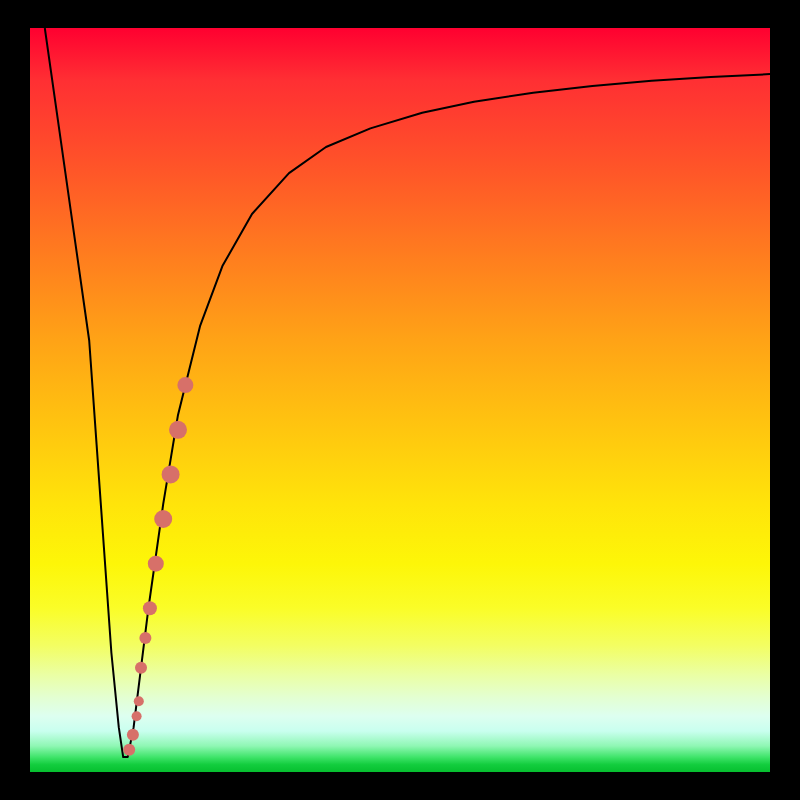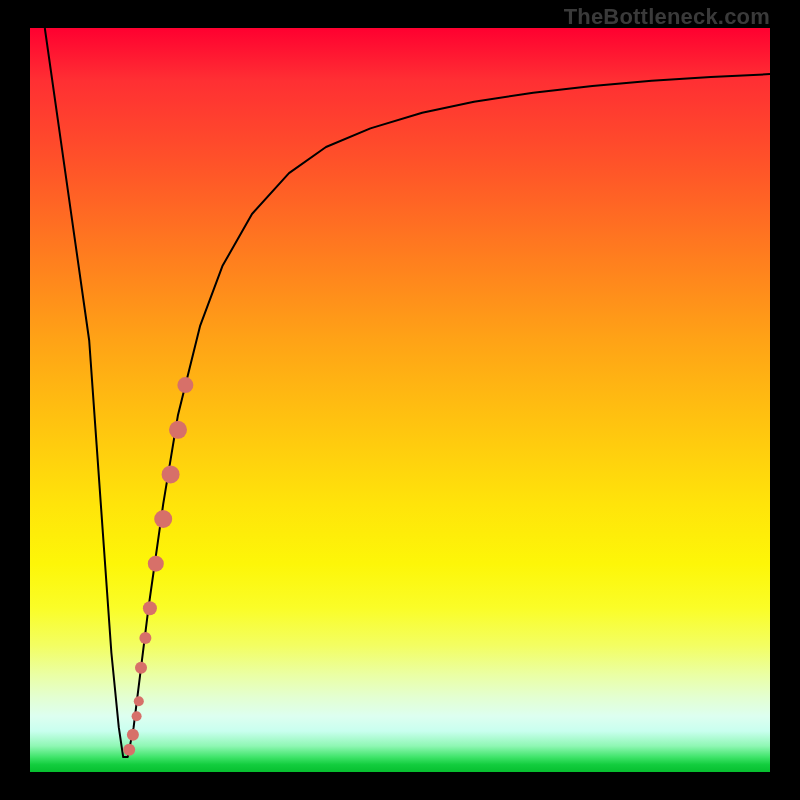--- a/index.html
+++ b/index.html
@@ -82,14 +82,13 @@
           <circle cx="140.6" cy="446.4" r="9" fill="#d77069"></circle>
           <circle cx="148.0" cy="401.8" r="9" fill="#d77069"></circle>
           <circle cx="155.4" cy="357.1" r="8" fill="#d77069"></circle>
           <circle cx="99.2" cy="721.7" r="6" fill="#d77069"></circle>
           <circle cx="102.9" cy="706.8" r="6" fill="#d77069"></circle>
           <circle cx="106.6" cy="688.2" r="5" fill="#d77069"></circle>
           <circle cx="108.8" cy="673.3" r="5" fill="#d77069"></circle>
         </g>
     </svg>
   </div>
-  <div class="watermark">TheBottleneck.com</div>
 </div>
 
 </body></html>

